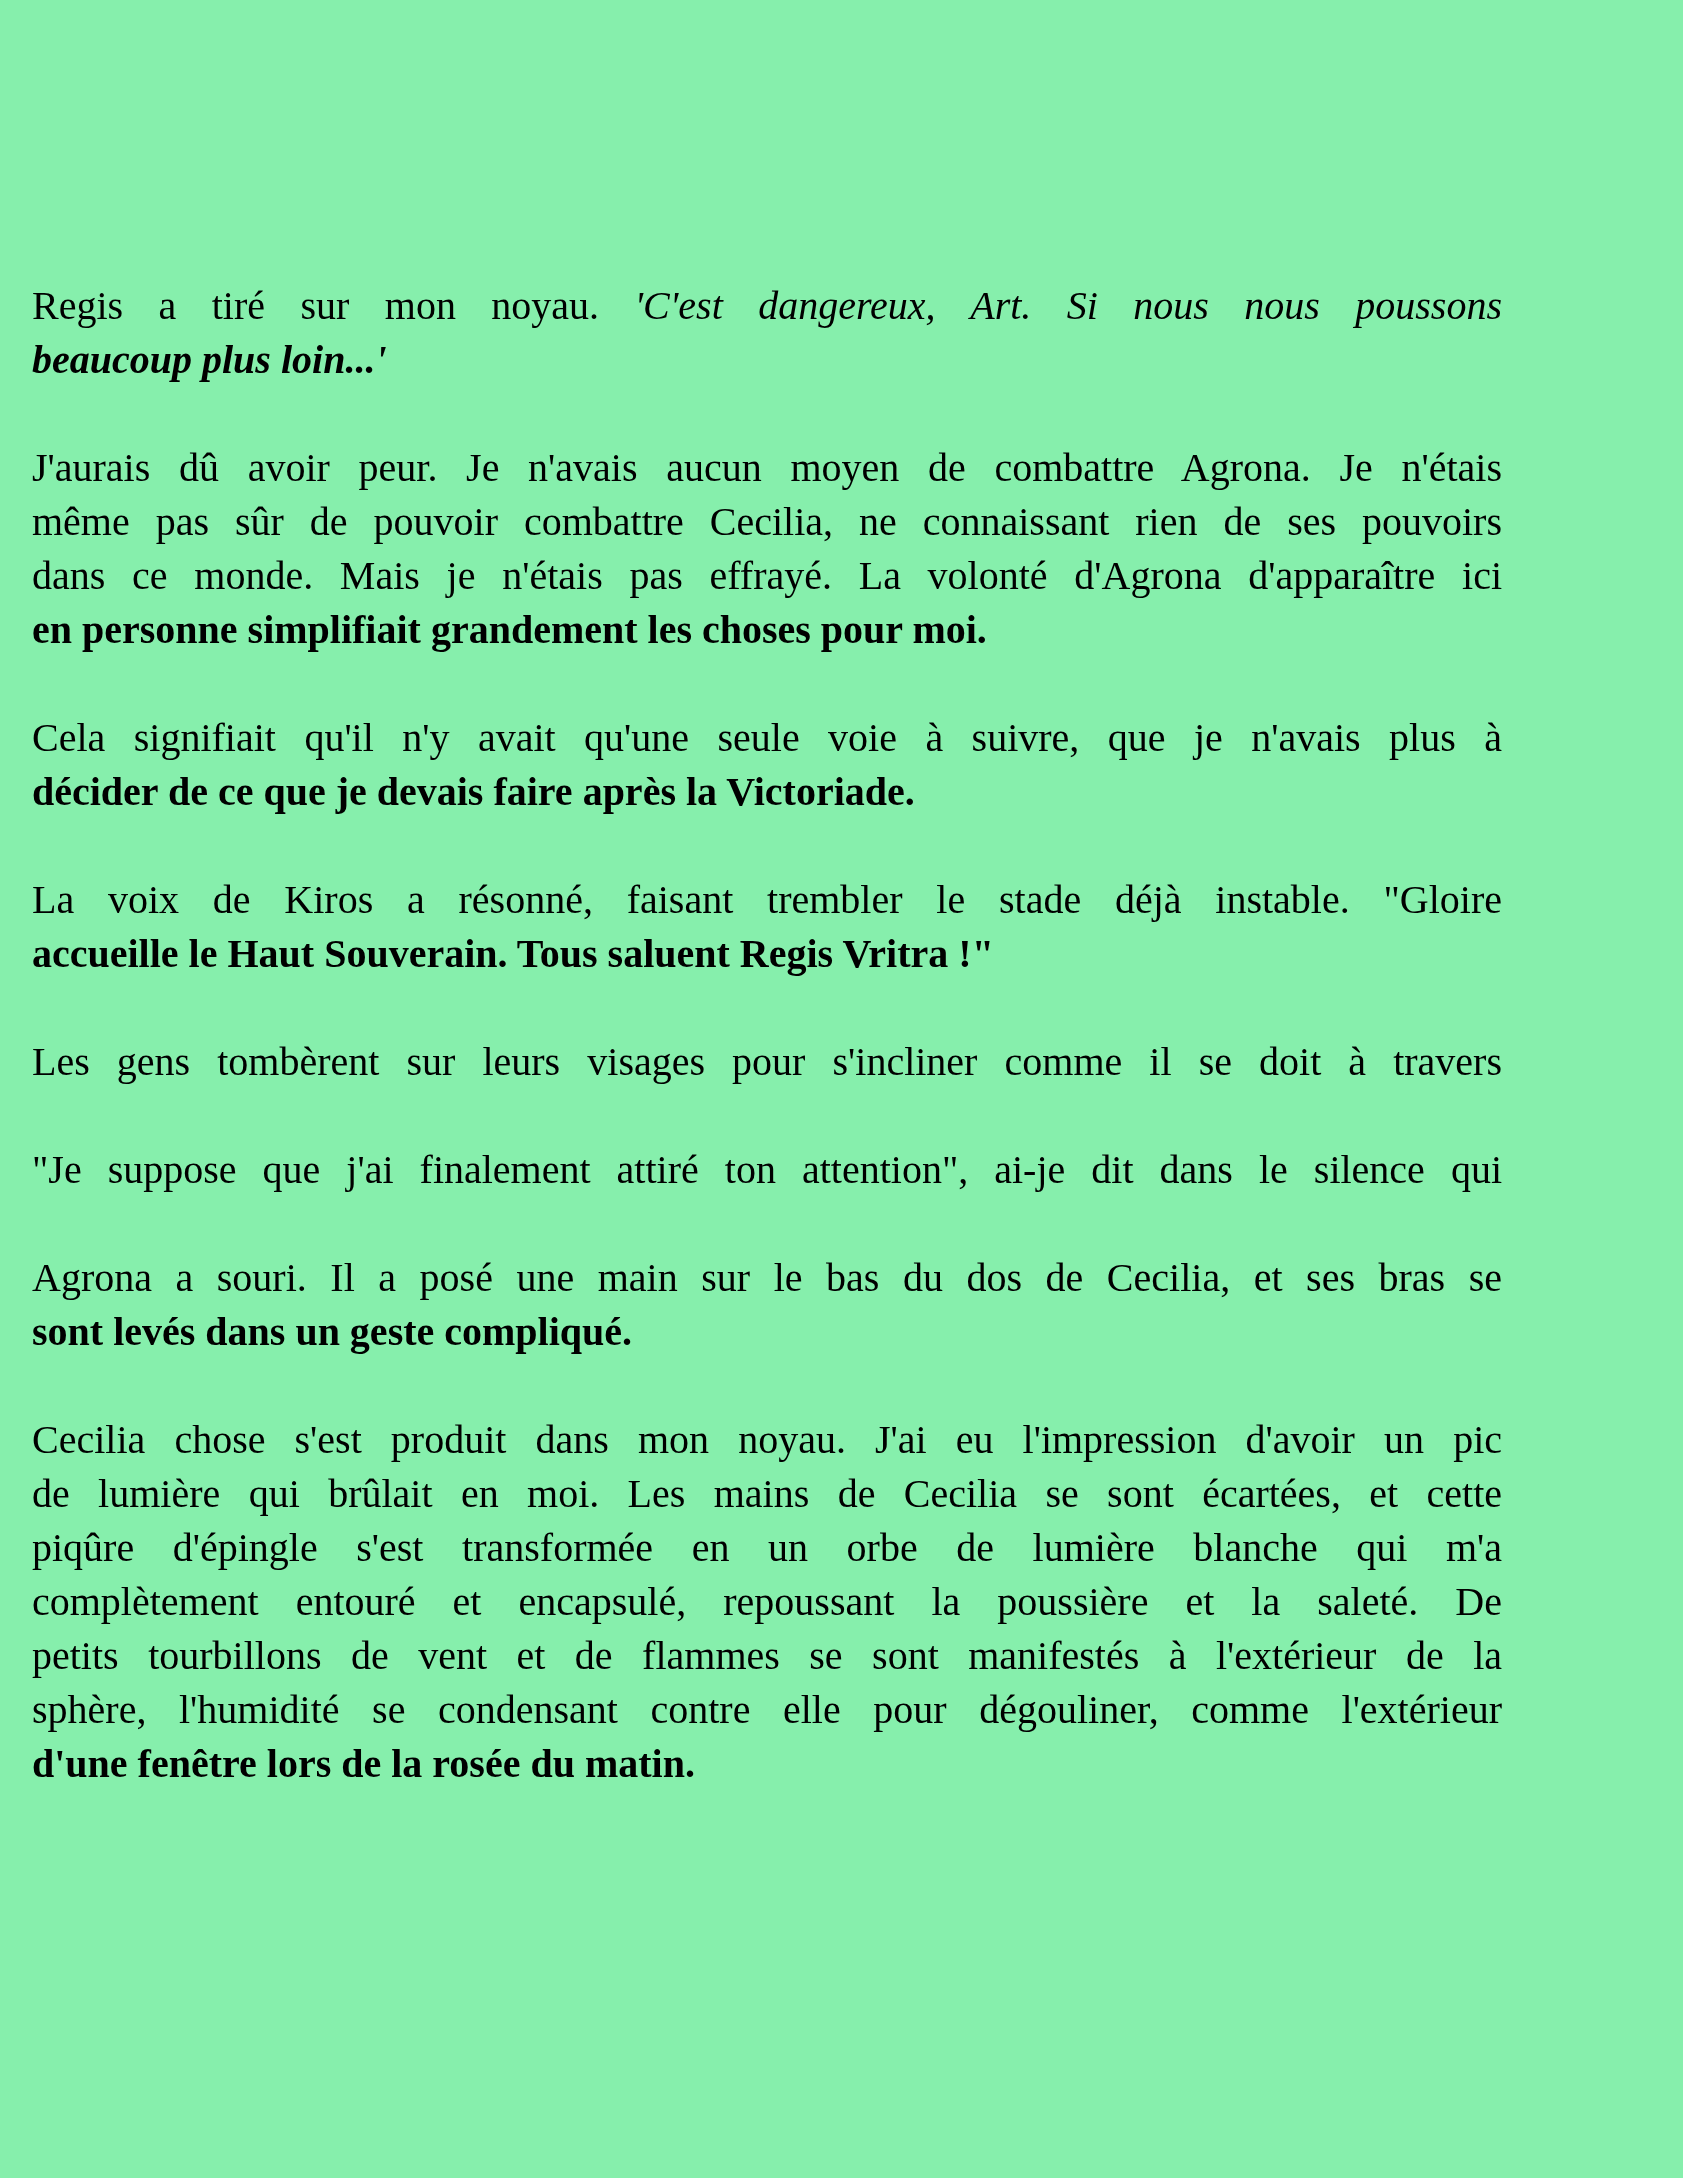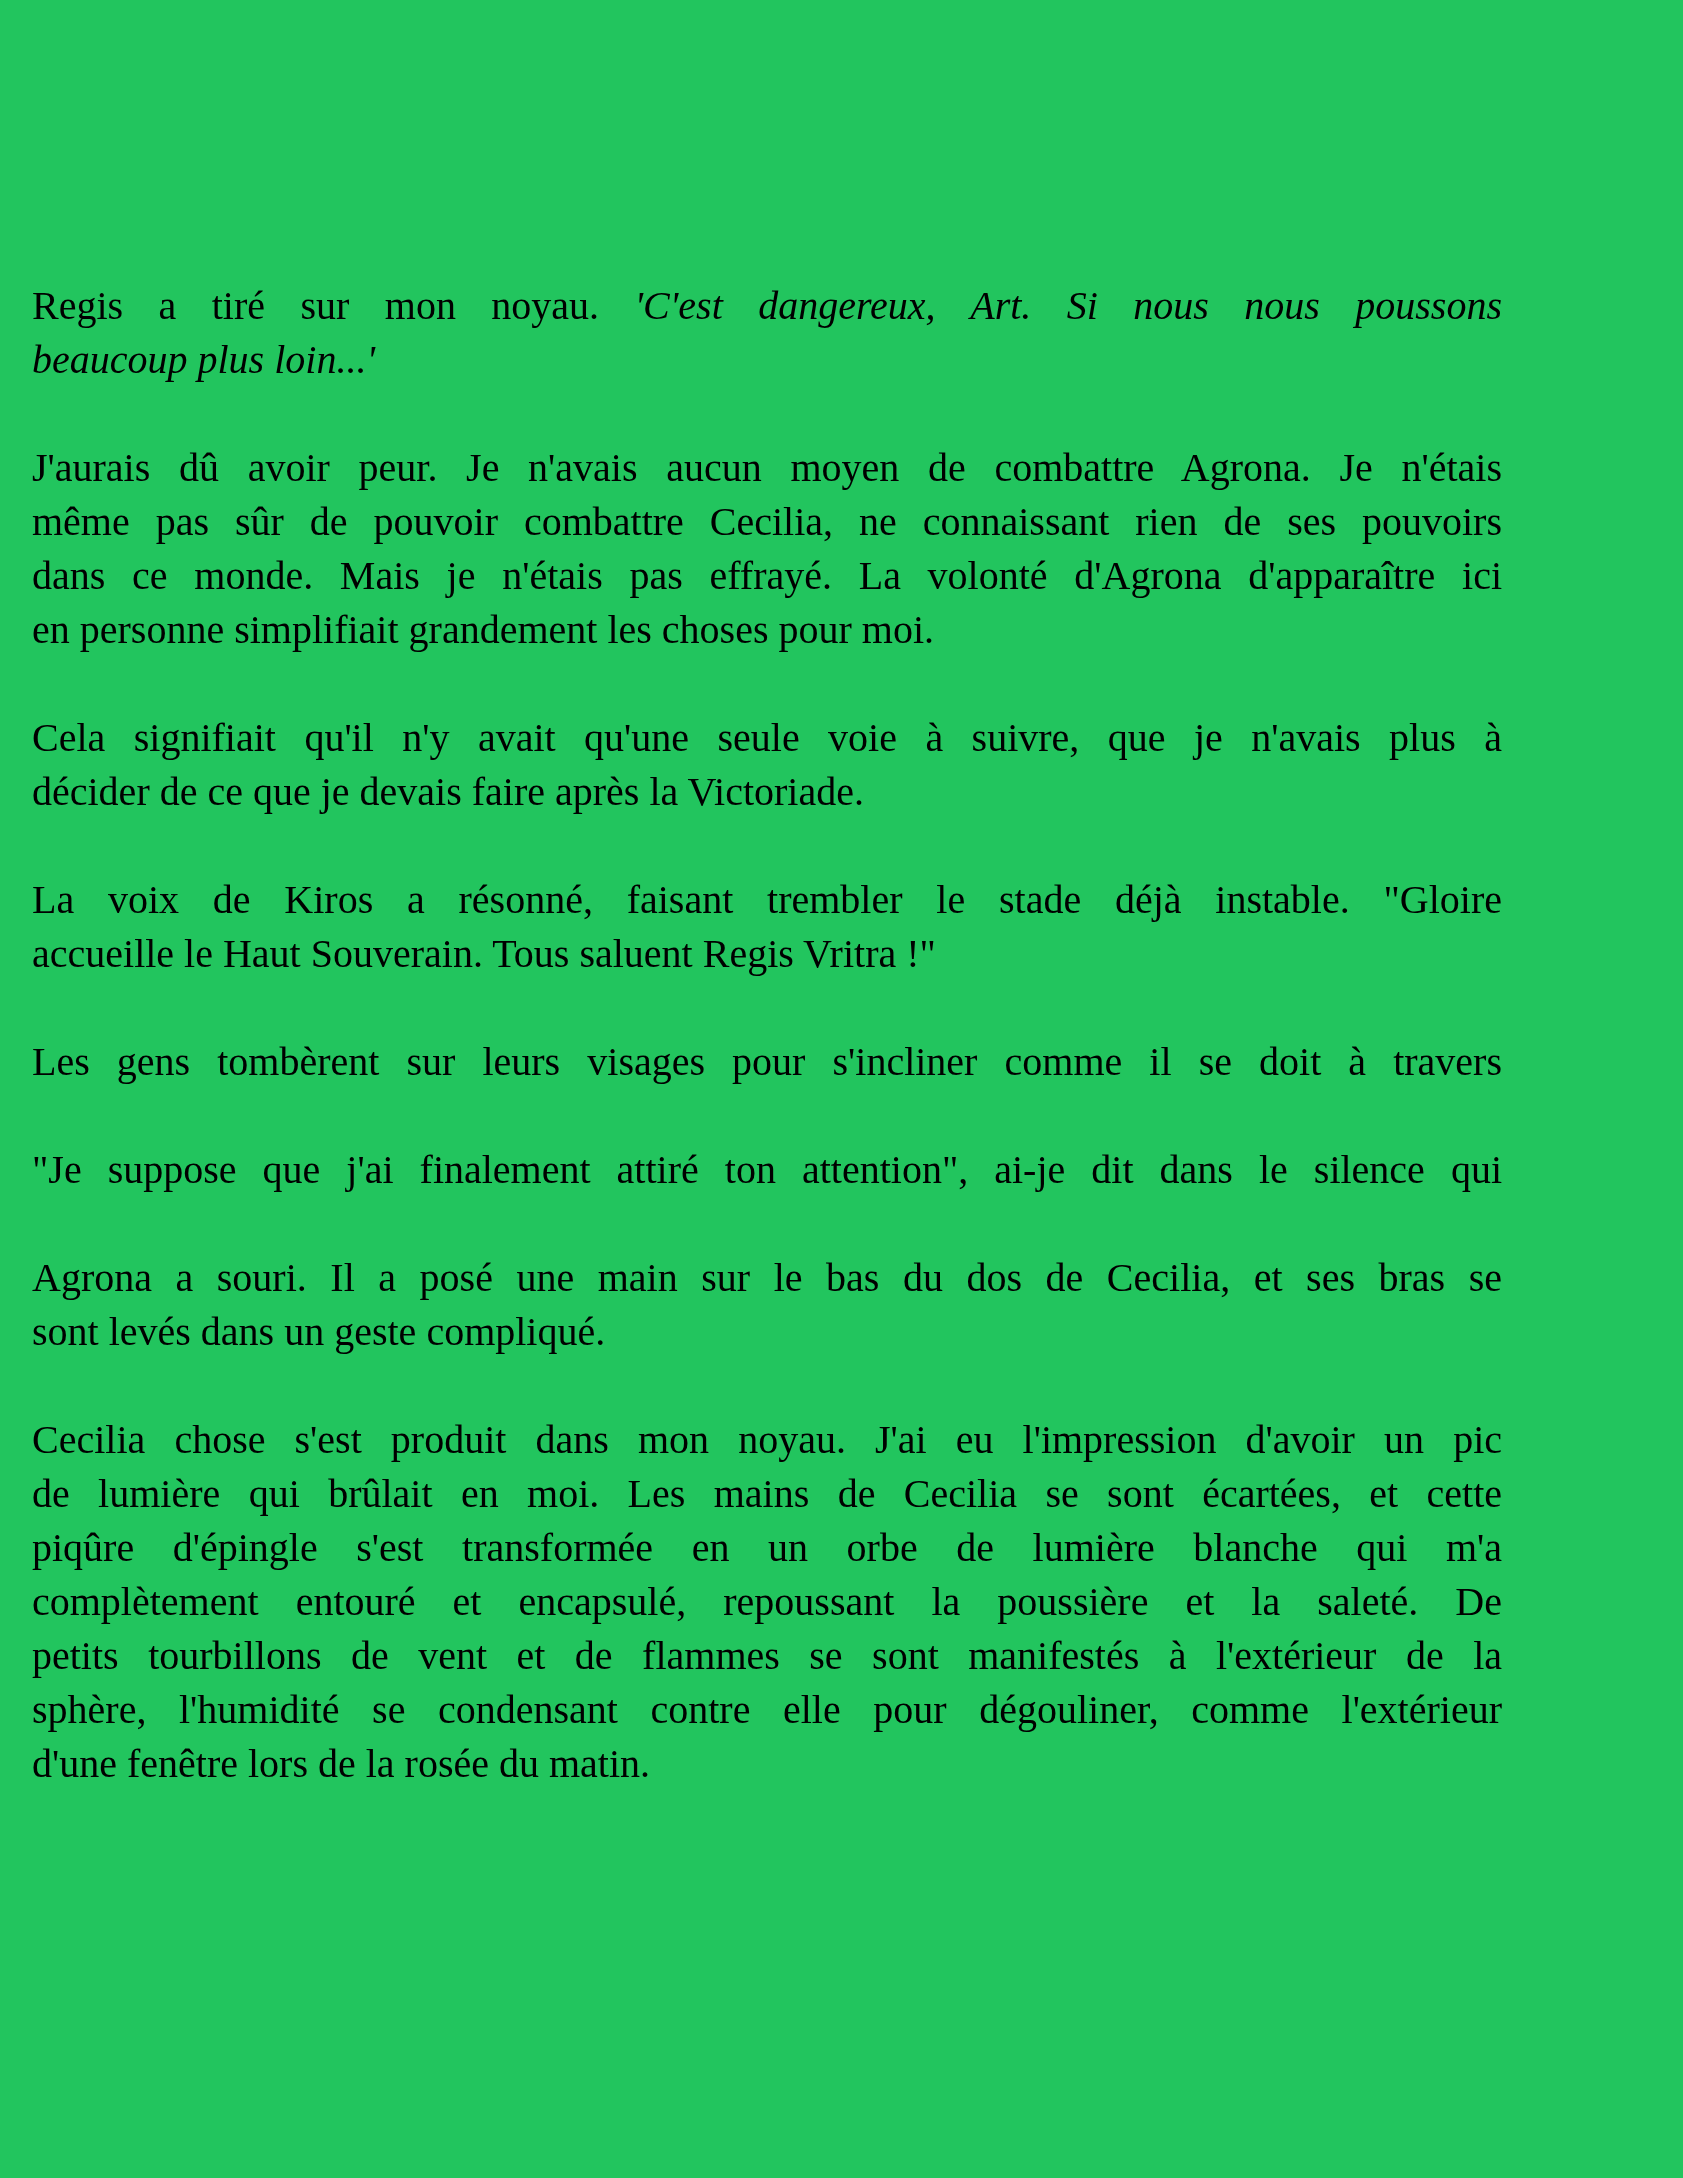--- a/index.html
+++ b/index.html
@@ -30,29 +30,30 @@
     white-space: normal;
     overflow: hidden;
   }
   .line-fill {
     text-align: justify;
     text-align-last: justify;
   }
   .line-last {
     text-align: left;
     text-align-last: left;
+    font-weight: bold;
   }
   .line em {
     font-style: italic;
   }
 </style>
 </head>
 <body>
 
-<div class="page" style="background-color: #22c55e; color: rgb(0, 0, 0); padding-left: 32px;">
+<div class="page" style="background-color: #86efac; color: rgb(0, 0, 0); padding-left: 32px;">
     <div class="paragraph">
       <div class="line line-fill"><span>Regis a tiré sur mon noyau. </span><em>'C'est dangereux, Art. Si nous nous poussons</em></div>
       <div class="line line-last"><em>beaucoup plus loin...'</em></div>
     </div>
     <div class="paragraph">
       <div class="line line-fill"><span>J'aurais dû avoir peur. Je n'avais aucun moyen de combattre Agrona. Je n'étais</span></div>
       <div class="line line-fill"><span>même pas sûr de pouvoir combattre Cecilia, ne connaissant rien de ses pouvoirs</span></div>
       <div class="line line-fill"><span>dans ce monde. Mais je n'étais pas effrayé. La volonté d'Agrona d'apparaître ici</span></div>
       <div class="line line-last"><span>en personne simplifiait grandement les choses pour moi.</span></div>
     </div>

